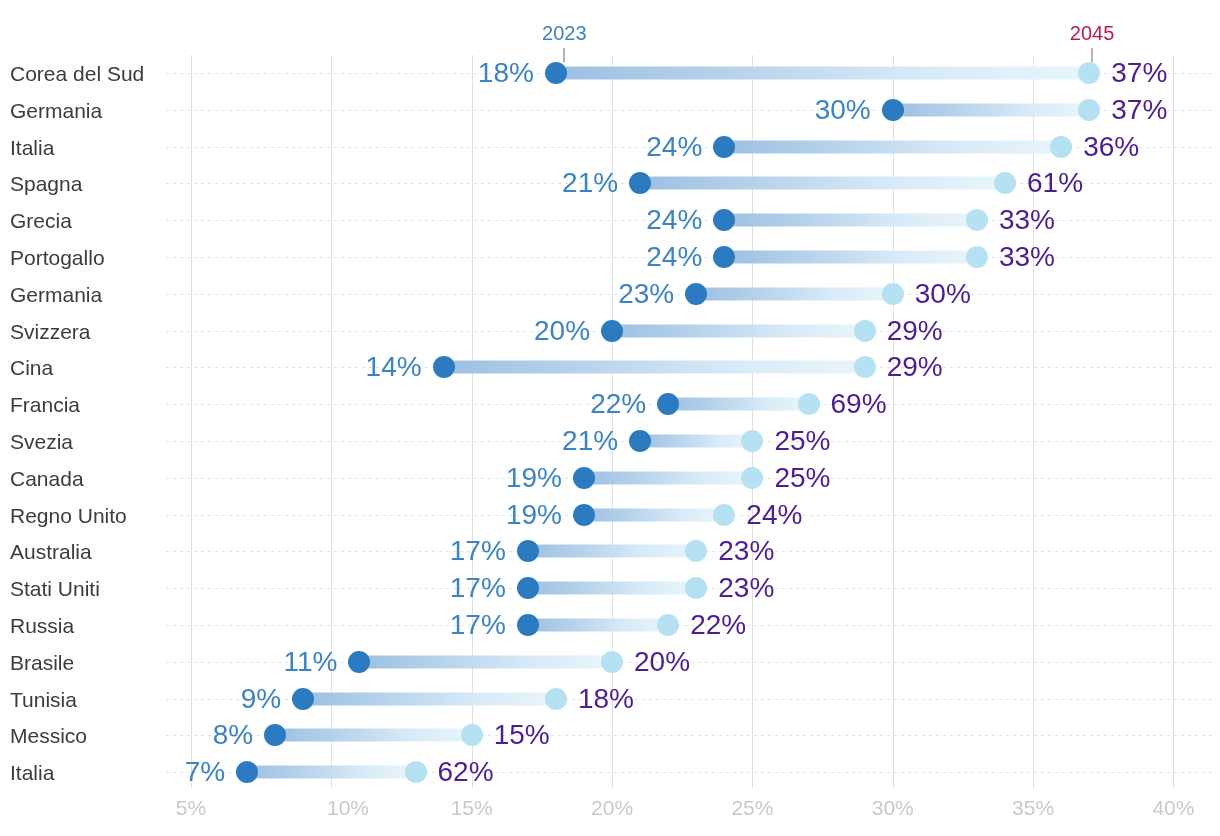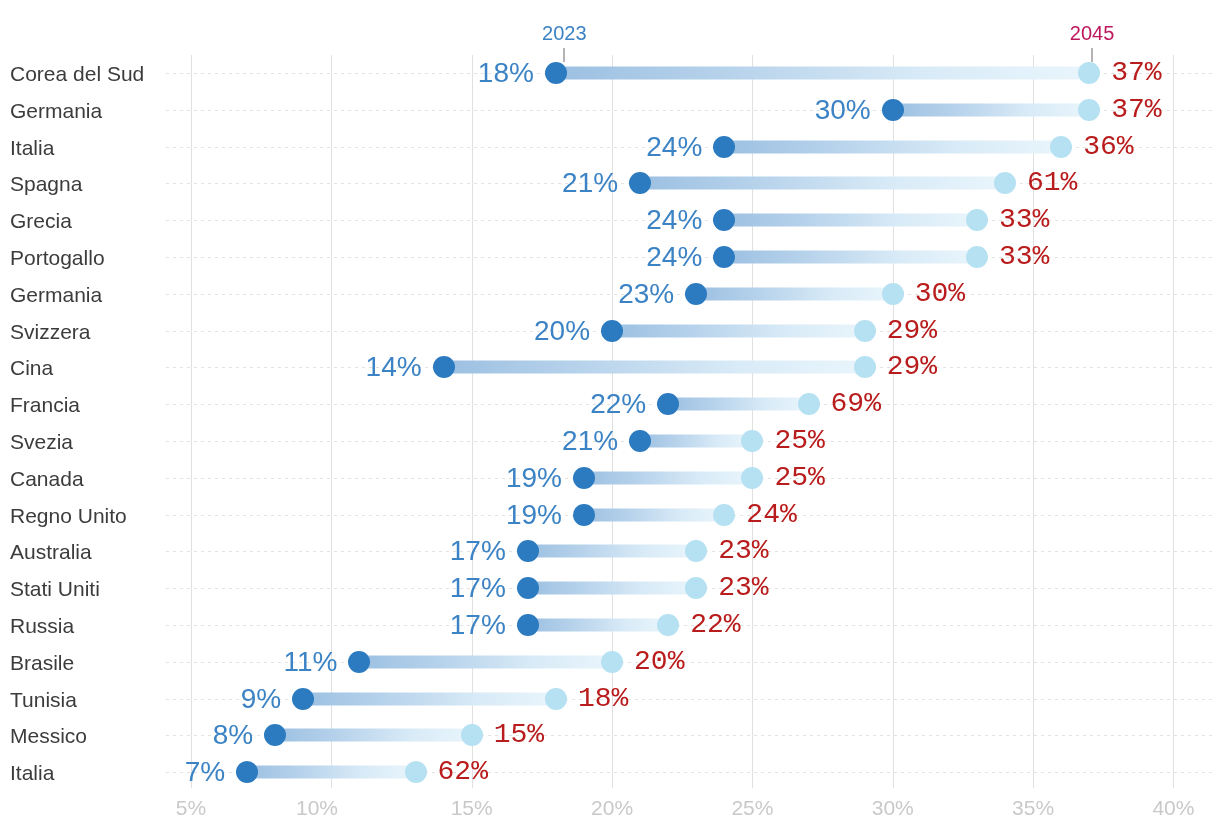--- a/index.html
+++ b/index.html
@@ -108,31 +108,31 @@
 
   .val {
     position: absolute;
     top: 0;
     transform: translateY(-50%);
     font-size: 28px;
     white-space: nowrap;
     line-height: 1;
   }
   .val.start { color: #3b83c4; text-align: right; }
-  .val.end   { color: #b91c1c; text-align: right; font-family: Liberation Mono, monospace; }
+  .val.end   { color: #4c1d95; text-align: right; }
 </style>
 </head>
 <body>
 
 <div id="chart-root">
   <div id="plot-area">
       <div class="vgrid" style="left: 191px;"></div>
       <div class="xtick-label" style="left: 191px;">5%</div>
       <div class="vgrid" style="left: 331.35px;"></div>
-      <div class="xtick-label" style="left: 317px;">10%</div>
+      <div class="xtick-label" style="left: 348px;">10%</div>
       <div class="vgrid" style="left: 471.7px;"></div>
       <div class="xtick-label" style="left: 471.7px;">15%</div>
       <div class="vgrid" style="left: 612.05px;"></div>
       <div class="xtick-label" style="left: 612.05px;">20%</div>
       <div class="vgrid" style="left: 752.4px;"></div>
       <div class="xtick-label" style="left: 752.4px;">25%</div>
       <div class="vgrid" style="left: 892.75px;"></div>
       <div class="xtick-label" style="left: 892.75px;">30%</div>
       <div class="vgrid" style="left: 1033.1px;"></div>
       <div class="xtick-label" style="left: 1033.1px;">35%</div>

